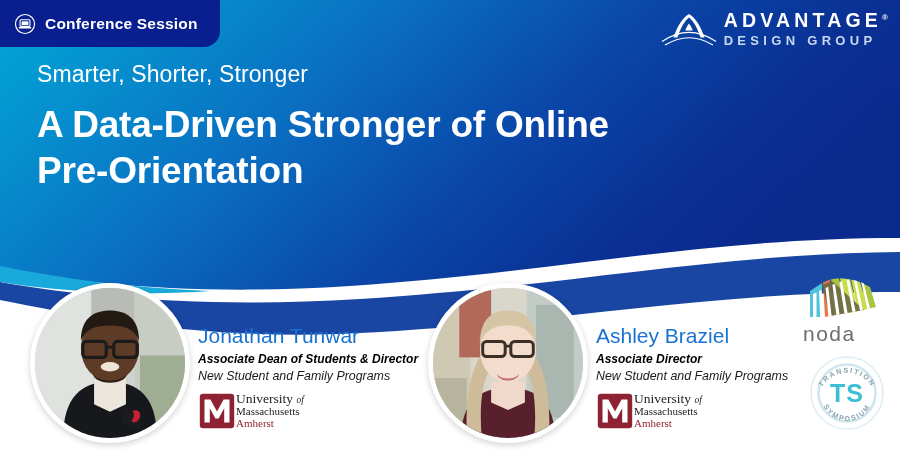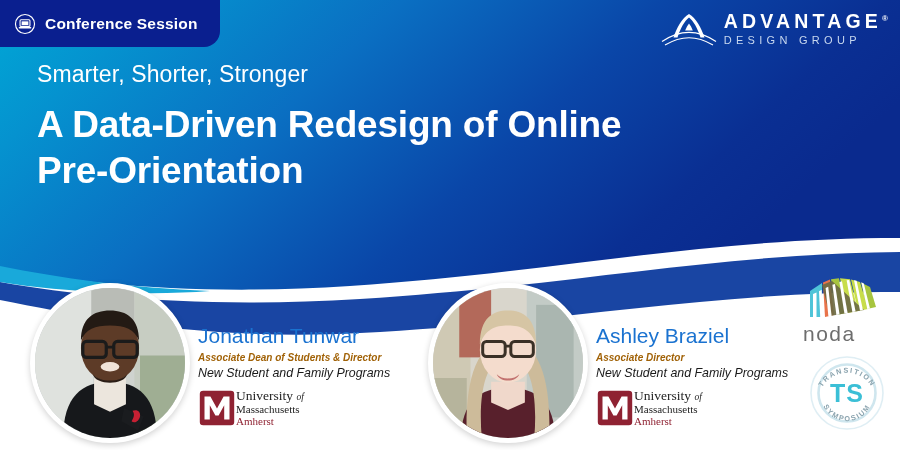--- a/index.html
+++ b/index.html
@@ -36,21 +36,21 @@
   }
 
   
   .adv-logo{position:absolute;right:12px;top:8px;display:flex;align-items:center;gap:4px;z-index:6;}
   .adv-mark{width:62px;height:40px;flex:0 0 auto;display:block;}
   .adv-words{display:flex;flex-direction:column;line-height:1;padding-top:2px;}
   .adv-name{
     color:#ffffff;font-size:19.5px;font-weight:bold;letter-spacing:4.2px;white-space:nowrap;
   }
   .adv-sub{
-    color:#c8d8ef;font-size:11px;font-weight:normal;letter-spacing:4.3px;
+    color:#c8d8ef;font-size:13px;font-weight:bold;letter-spacing:4.3px;
     white-space:nowrap;margin-top:4px;
   }
   .adv-reg{font-size:8px;vertical-align:super;letter-spacing:0;}
 
   
   .title-block{position:absolute;left:37px;top:62px;z-index:5;width:760px;}
   .subtitle{
     color:#ffffff;font-size:23px;font-weight:normal;letter-spacing:.1px;
     line-height:1.12;margin:0 0 14px 0;
   }
@@ -71,21 +71,21 @@
     box-shadow:0 2px 6px rgba(0,0,0,.18);
   }
   .avatar svg{position:absolute;left:0;top:0;width:100%;height:100%;}
 
   .spk-info{padding-top:41px;margin-left:8px;}
   .spk-name{
     color:#1a72d0;font-size:21px;font-weight:normal;line-height:1.1;
     margin:0 0 4px 0;white-space:nowrap;
   }
   .spk-role{
-    color:#a16207;font-size:10px;font-style:italic;font-weight:bold;
+    color:#000000;font-size:12px;font-style:italic;font-weight:bold;
     line-height:1.42;margin:0;white-space:nowrap;
   }
   .spk-dept{
     color:#1a1a1a;font-size:12.4px;font-style:italic;font-weight:normal;
     line-height:1.42;margin:0 0 6px 0;white-space:nowrap;
   }
 
   
   .umass{display:flex;align-items:center;}
   .umass-m{width:38px;height:38px;flex:0 0 auto;display:block;}
@@ -155,21 +155,21 @@
       <div class="adv-name">
         <span>ADVANTAGE</span><span class="adv-reg">®</span>
       </div>
       <div class="adv-sub">DESIGN GROUP</div>
     </div>
   </div>
 
   <div class="title-block">
     <p class="subtitle">Smarter, Shorter, Stronger</p>
     <h1 class="maintitle">
-      <span>A Data-Driven Redesign of Online</span><br>
+      <span>A Data-Driven Stronger of Online</span><br>
       <span>Pre-Orientation</span>
     </h1>
   </div>
 
   <div class="speaker spk1">
     <div class="avatar">
       <svg viewBox="0 0 160 160" preserveAspectRatio="xMidYMid slice">
         <rect width="160" height="160" fill="#cfd3cf"></rect>
         <rect x="0" y="0" width="62" height="160" fill="#dfe2de"></rect>
         <rect x="60" y="0" width="46" height="58" fill="#b9bcb6"></rect>

